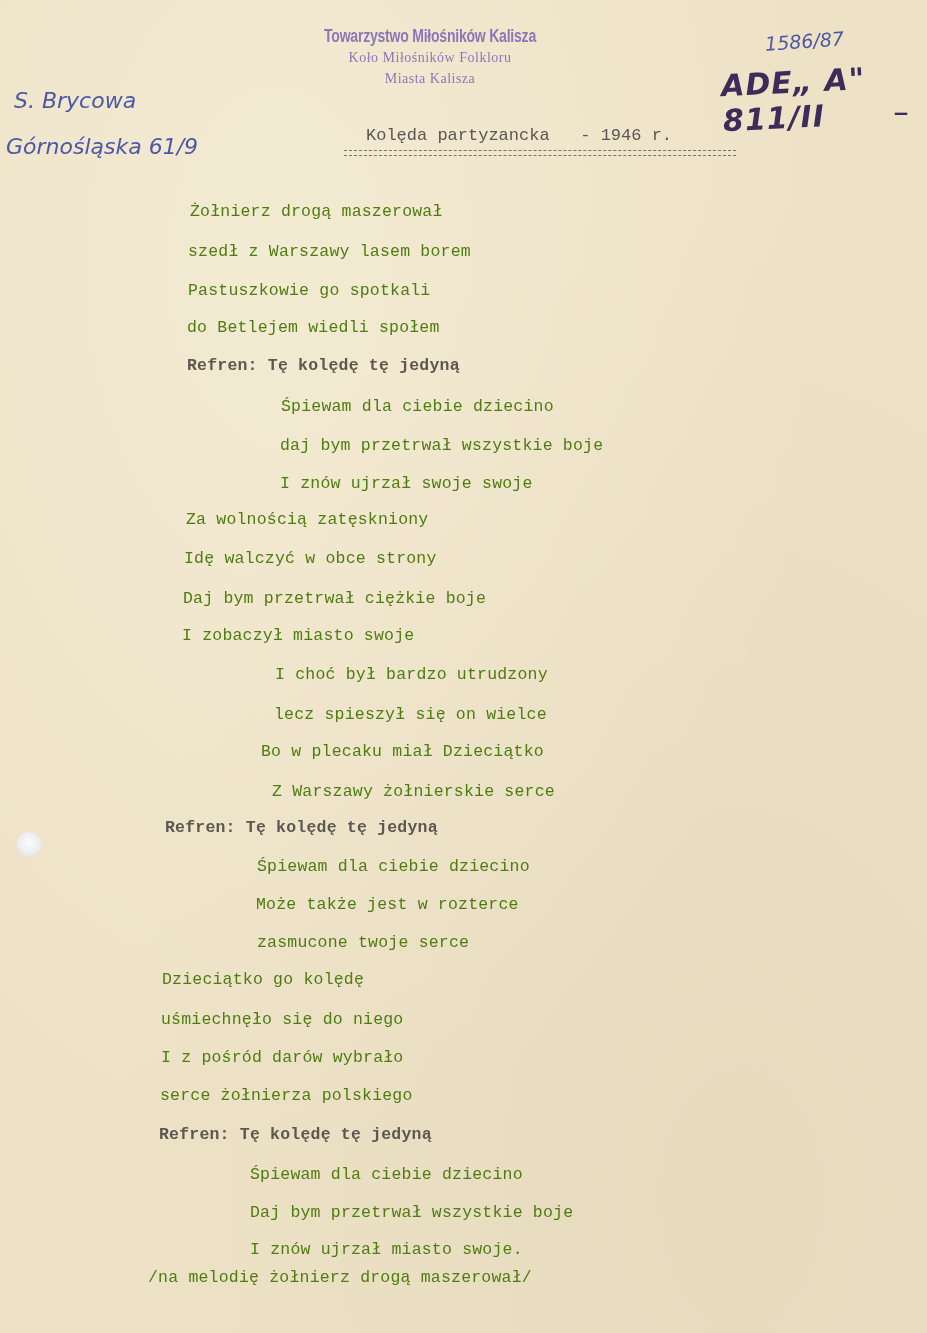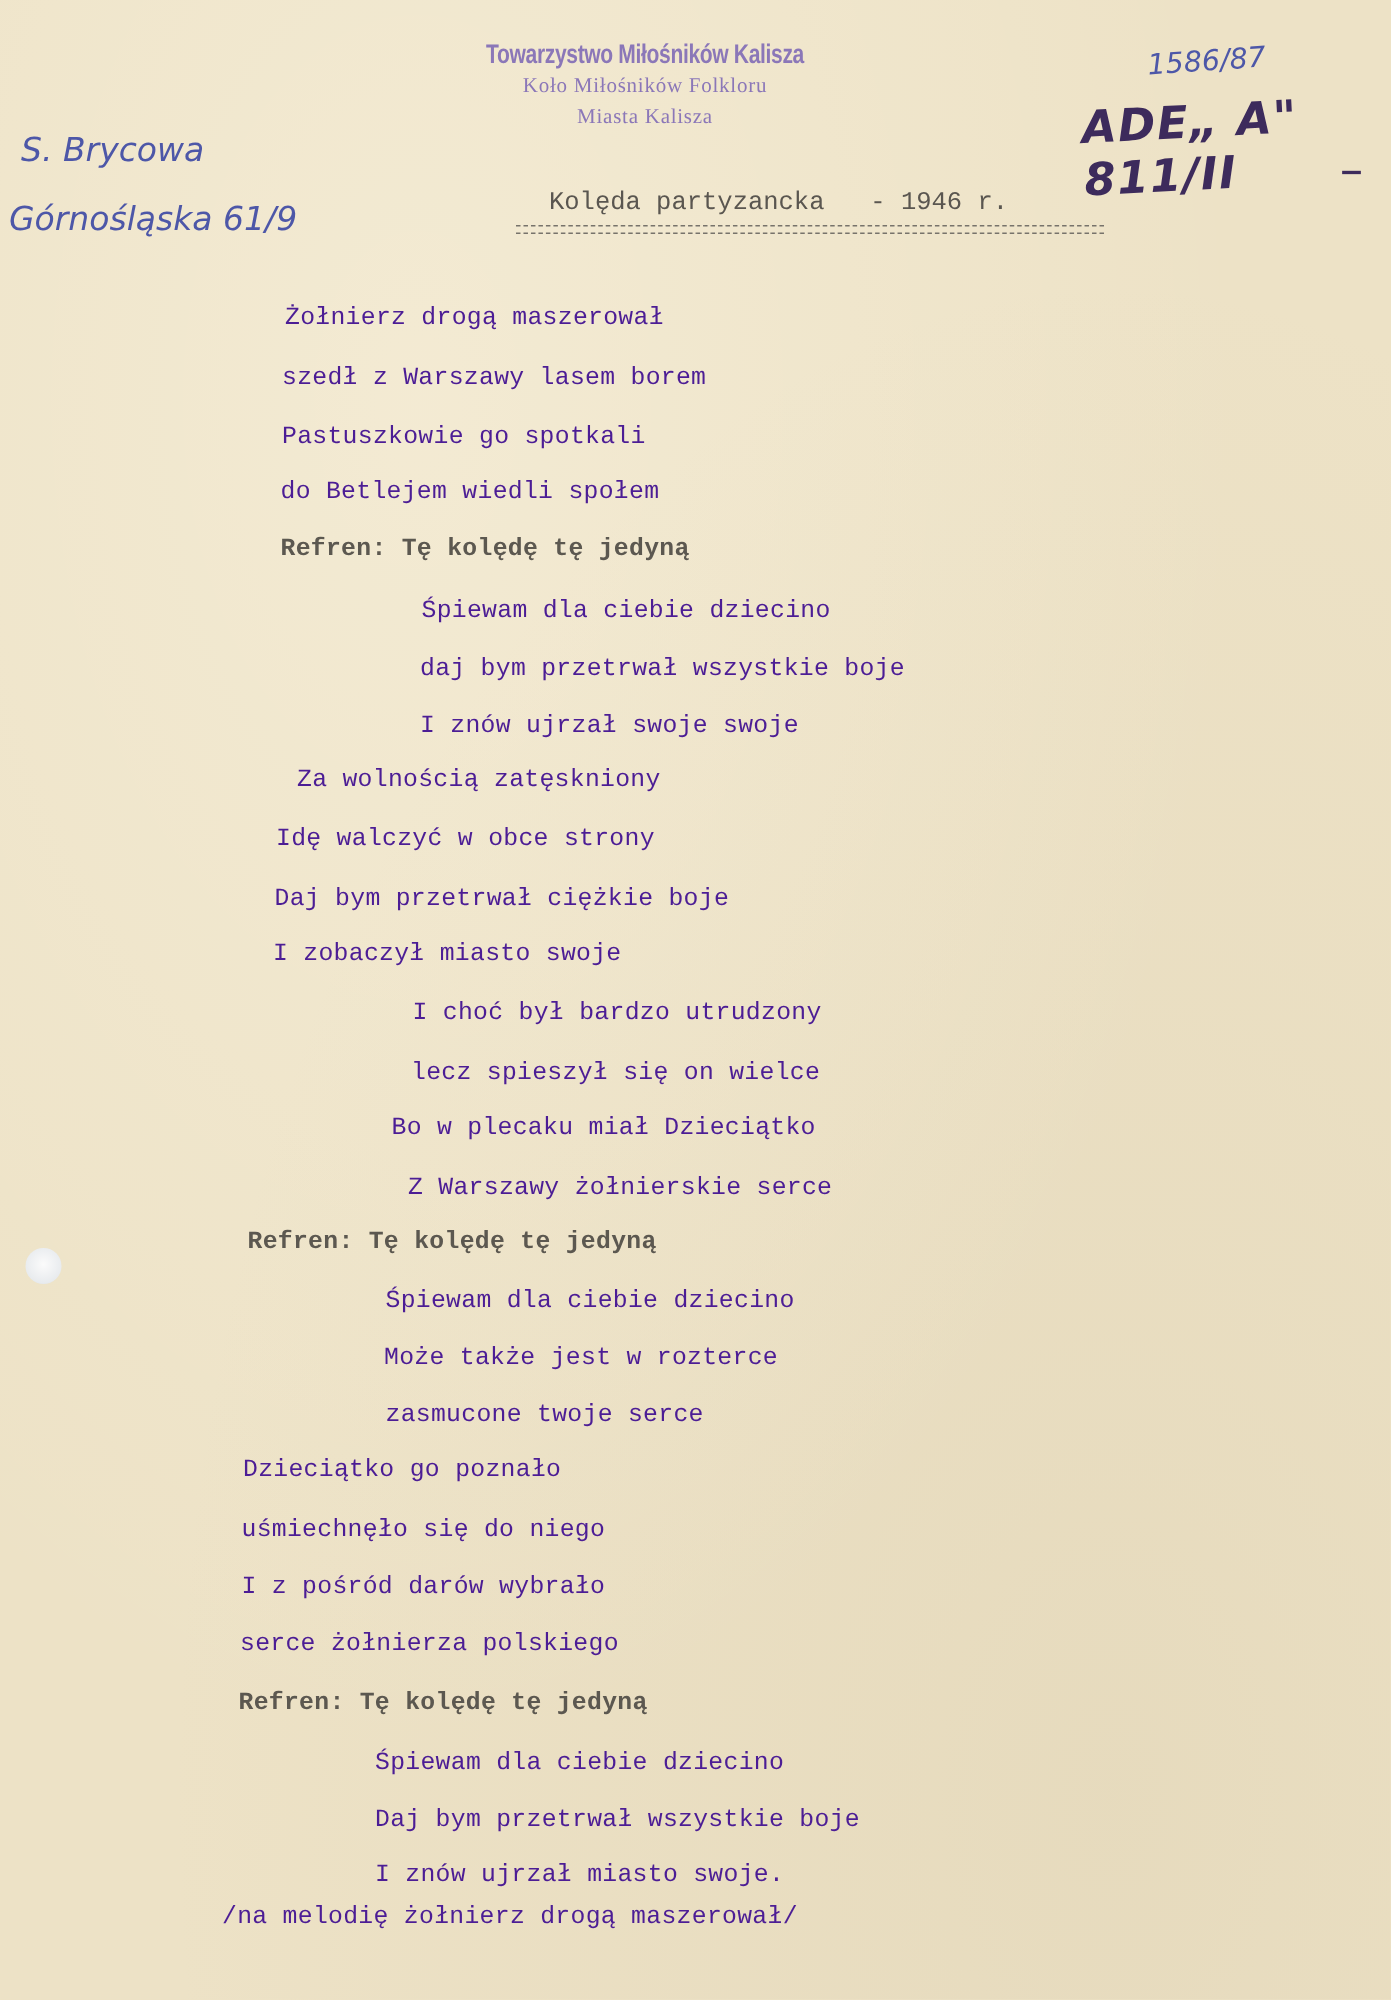--- a/index.html
+++ b/index.html
@@ -25,21 +25,21 @@
   .addr1 { left:14px; top:88px; color:#4d57a8; font-size:22px; }
   .addr2 { left:6px; top:134px; color:#4d57a8; font-size:22px; }
   .title {
     position:absolute; left:366px; top:126px; font-size:17px; color:#5a5650; white-space:pre;
   }
   .rule {
     position:absolute; left:344px; top:150px; width:392px; height:4px;
     border-top:1.5px dashed #77736b; border-bottom:1.5px dashed #77736b;
   }
   .line {
-    position:absolute; font-size:16.5px; color:#4c1d95; white-space:pre; letter-spacing:0.2px;
+    position:absolute; font-size:16.5px; color:#4d7c0f; white-space:pre; letter-spacing:0.2px;
   }
   .line.bold { color:#5c5850; font-weight:bold; }
   .hole {
     position:absolute; left:17px; top:832px; width:24px; height:24px; border-radius:50%;
     background:radial-gradient(circle at 50% 45%, #fbfbfb, #e8ebee 70%, #cfd3d6);
   }
 </style>
 </head>
 <body>
 
@@ -63,33 +63,33 @@
 
 <div id="lyrics">
     <div class="line" style="left: 190px; top: 202px;">Żołnierz drogą maszerował</div>
     <div class="line" style="left: 188px; top: 242px; text-align: center;">szedł z Warszawy lasem borem</div>
     <div class="line" style="left: 188px; top: 281px;">Pastuszkowie go spotkali</div>
     <div class="line" style="left: 187px; top: 318px;">do Betlejem wiedli społem</div>
     <div class="line bold" style="left: 187px; top: 356px;">Refren: Tę kolędę tę jedyną</div>
     <div class="line" style="left: 281px; top: 397px;">Śpiewam dla ciebie dziecino</div>
     <div class="line" style="left: 280px; top: 436px;">daj bym przetrwał wszystkie boje</div>
     <div class="line" style="left: 280px; top: 474px;">I znów ujrzał swoje swoje</div>
-    <div class="line" style="left: 186px; top: 510px; margin-left: 12px;">Za wolnością zatęskniony</div>
+    <div class="line" style="left: 186px; top: 510px;">Za wolnością zatęskniony</div>
     <div class="line" style="left: 184px; top: 549px;">Idę walczyć w obce strony</div>
     <div class="line" style="left: 183px; top: 589px;">Daj bym przetrwał ciężkie boje</div>
     <div class="line" style="left: 182px; top: 626px;">I zobaczył miasto swoje</div>
     <div class="line" style="left: 275px; top: 665px;">I choć był bardzo utrudzony</div>
     <div class="line" style="left: 274px; top: 705px;">lecz spieszył się on wielce</div>
     <div class="line" style="left: 261px; top: 742px;">Bo w plecaku miał Dzieciątko</div>
     <div class="line" style="left: 272px; top: 782px;">Z Warszawy żołnierskie serce</div>
     <div class="line bold" style="left: 165px; top: 818px;">Refren: Tę kolędę tę jedyną</div>
     <div class="line" style="left: 257px; top: 857px;">Śpiewam dla ciebie dziecino</div>
     <div class="line" style="left: 256px; top: 895px;">Może także jest w rozterce</div>
     <div class="line" style="left: 257px; top: 933px;">zasmucone twoje serce</div>
-    <div class="line" style="left: 162px; top: 970px;">Dzieciątko go poznało</div>
+    <div class="line" style="left: 162px; top: 970px;">Dzieciątko go kolędę</div>
     <div class="line" style="left: 161px; top: 1010px;">uśmiechnęło się do niego</div>
     <div class="line" style="left: 161px; top: 1048px;">I z pośród darów wybrało</div>
     <div class="line" style="left: 160px; top: 1086px;">serce żołnierza polskiego</div>
     <div class="line bold" style="left: 159px; top: 1125px;">Refren: Tę kolędę tę jedyną</div>
     <div class="line" style="left: 250px; top: 1165px;">Śpiewam dla ciebie dziecino</div>
     <div class="line" style="left: 250px; top: 1203px;">Daj bym przetrwał wszystkie boje</div>
     <div class="line" style="left: 250px; top: 1240px;">I znów ujrzał miasto swoje.</div>
     <div class="line" style="left: 148px; top: 1268px;">/na melodię żołnierz drogą maszerował/</div>
   </div>
 

